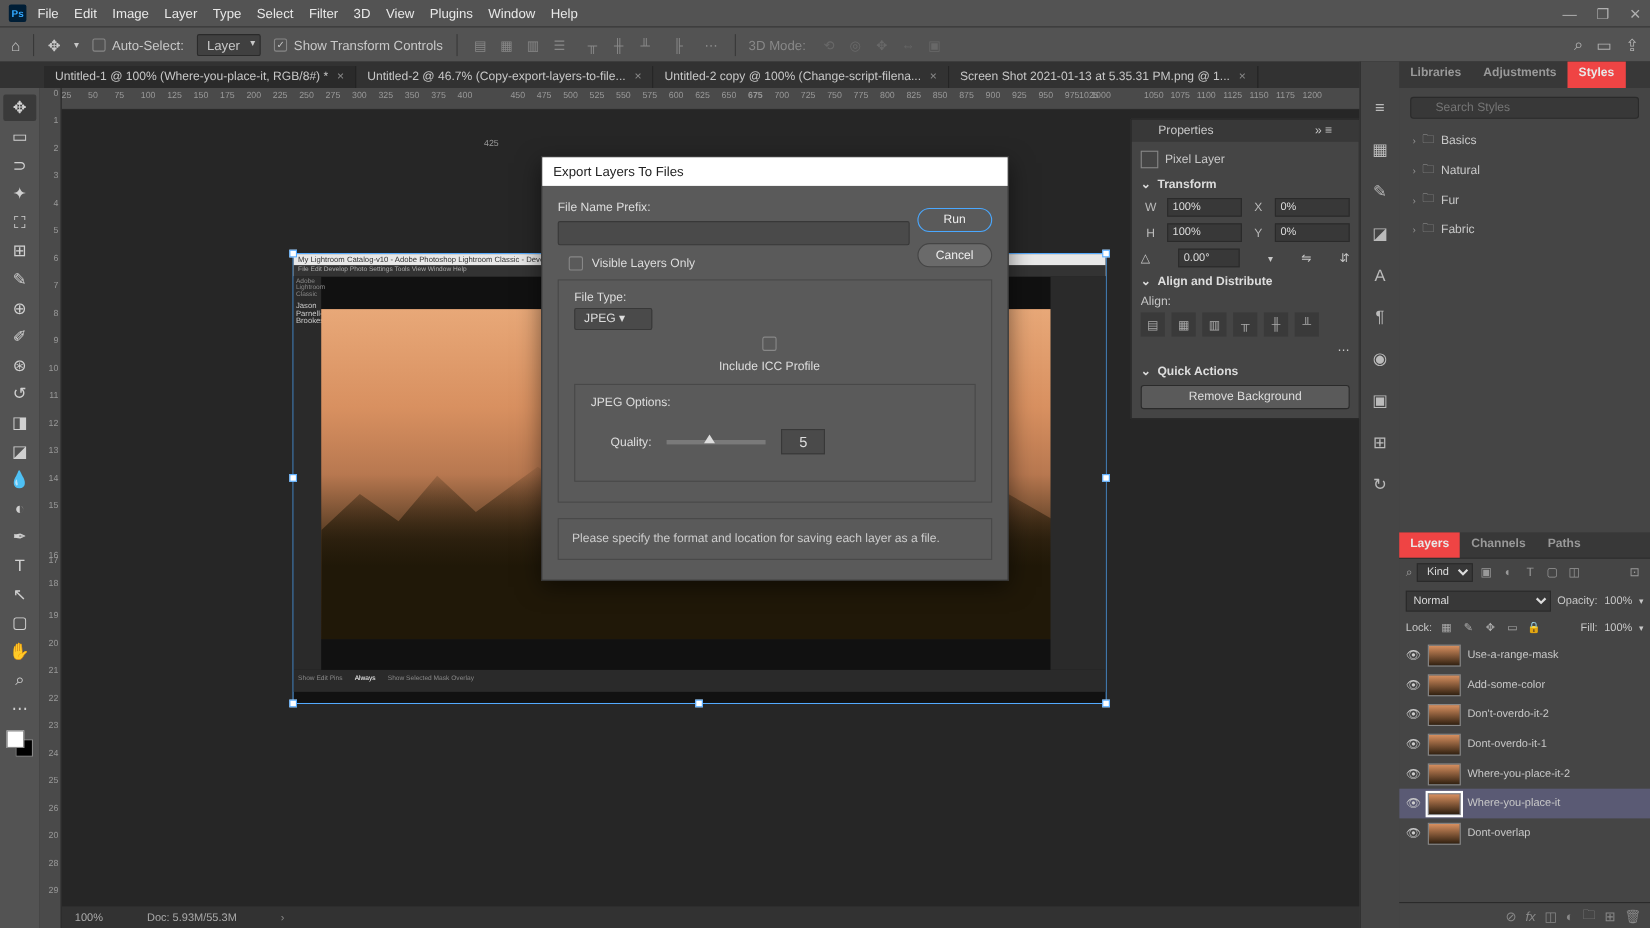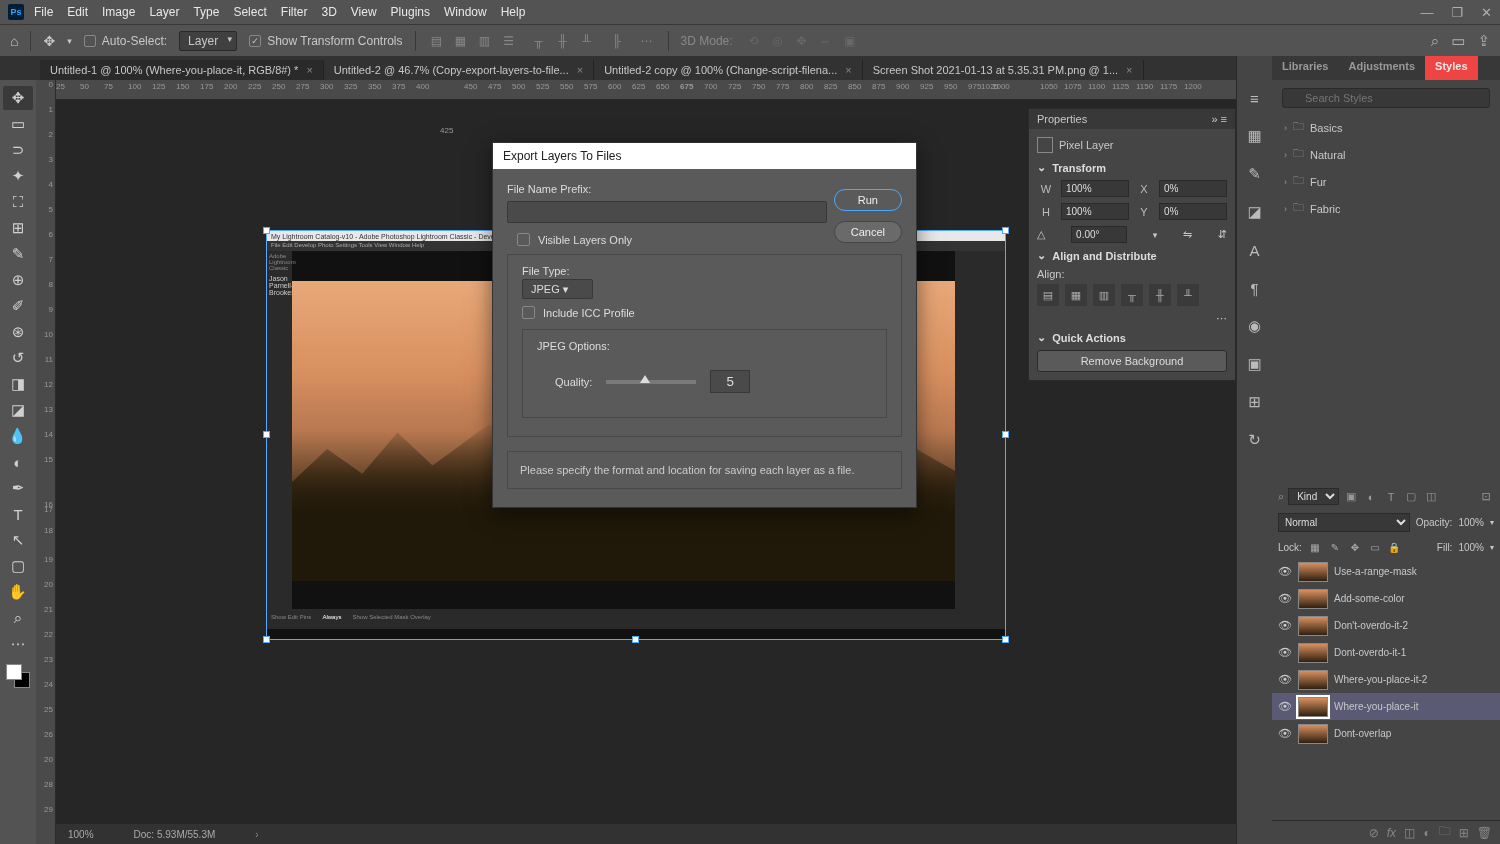--- a/index.html
+++ b/index.html
@@ -62,21 +62,21 @@
 .panel-body { padding: 8px 10px; font-size: 11px; color: #c8c8c8; }
 .search-styles { width: 100%; background: #383838; border: 1px solid #2a2a2a; padding: 3px 6px 3px 22px; color: #888; font-size: 11px; border-radius: 3px; position: relative; }
 .search-wrap { position: relative; }
 .search-wrap::before { content: '⌕'; position: absolute; left: 6px; top: 2px; color: #888; font-size: 13px; }
 .style-folders { padding: 6px 0; }
 .style-folder { padding: 4px 2px; display: flex; align-items: center; gap: 6px; }
 .style-folder .chev { font-size: 9px; color: #999; }
 .style-folder .fold { color: #999; }
 
 .props-panel { position: absolute; top: 108px; right: 264px; width: 208px; background: #454545; border: 1px solid #2a2a2a; }
-.props-head { background: #383838; padding: 4px 8px; display: flex; align-items: center; justify-content: space-between; font-size: 11px; }
+.props-head { background: #383838; padding: 4px 24px; display: flex; align-items: center; justify-content: space-between; font-size: 11px; }
 .props-body { padding: 8px; background: #454545; font-size: 11px; max-height: 330px; overflow: hidden; }
 .props-row { display: flex; align-items: center; gap: 6px; margin-bottom: 8px; }
 .props-section-head { color: #ddd; font-weight: 600; margin: 6px 0; display: flex; align-items: center; gap: 6px; }
 .wh-grid { display: grid; grid-template-columns: 18px 1fr 18px 1fr; gap: 6px; align-items: center; margin-bottom: 6px; }
 .wh-grid .lbl { text-align: center; color: #bbb; }
 .wh-grid input { width: 100%; background: #383838; border: 1px solid #2a2a2a; color: #ddd; padding: 2px 4px; font-size: 10px; }
 .angle-row { display: flex; align-items: center; gap: 6px; margin: 6px 0; justify-content: space-between; }
 .angle-row input { width: 56px; background: #383838; border: 1px solid #2a2a2a; color: #ddd; padding: 2px 4px; font-size: 10px; }
 .align-btns { display: flex; gap: 6px; margin-top: 4px; }
 .align-btns .b { width: 22px; height: 22px; background: #3a3a3a; display: flex; align-items: center; justify-content: center; font-size: 11px; color: #aaa; }
@@ -457,20 +457,25 @@
             <span class="chev">›</span>
             <span class="fold">🗀</span>
             <span>Fabric</span>
           </div>
         </div>
     </div>
   </div>
 </div>
 
 <div class="layers-panel">
+  <div class="panel-tabs">
+    <div class="pt active">Layers</div>
+    <div class="pt">Channels</div>
+    <div class="pt">Paths</div>
+  </div>
   <div class="layer-filter-row">
     <span style="color:#999;">⌕</span>
     <select><option>Kind</option></select>
     <span class="fi">▣</span>
     <span class="fi">◐</span>
     <span class="fi">T</span>
     <span class="fi">▢</span>
     <span class="fi">◫</span>
     <span class="fi" style="margin-left:auto;">⊡</span>
   </div>
@@ -550,21 +555,21 @@
       <div class="dlg-row"><label class="dlg-label">File Name Prefix:</label>
         <input class="dlg-input wide" value="" style="">
       </div>
       <div class="dlg-check">
           <span class="cb"></span>
           <span>Visible Layers Only</span>
         </div>
       <div class="file-box">
         <label class="dlg-label">File Type:</label>
         <span class="dlg-select"><span>JPEG</span> ▾</span>
-        <div class="dlg-check" style="margin-left:0;margin-top:10px;">
+        <div class="dlg-check" style="margin-left:0;margin-top:10px;flex-direction:column;">
             <span class="cb"></span>
             <span>Include ICC Profile</span>
           </div>
         <div class="jpeg-box">
           <div>JPEG Options:</div>
           <div class="quality-row">
             <span>Quality:</span>
             <div class="slider-wrap">
                 <div class="thumb"></div>
               </div>

